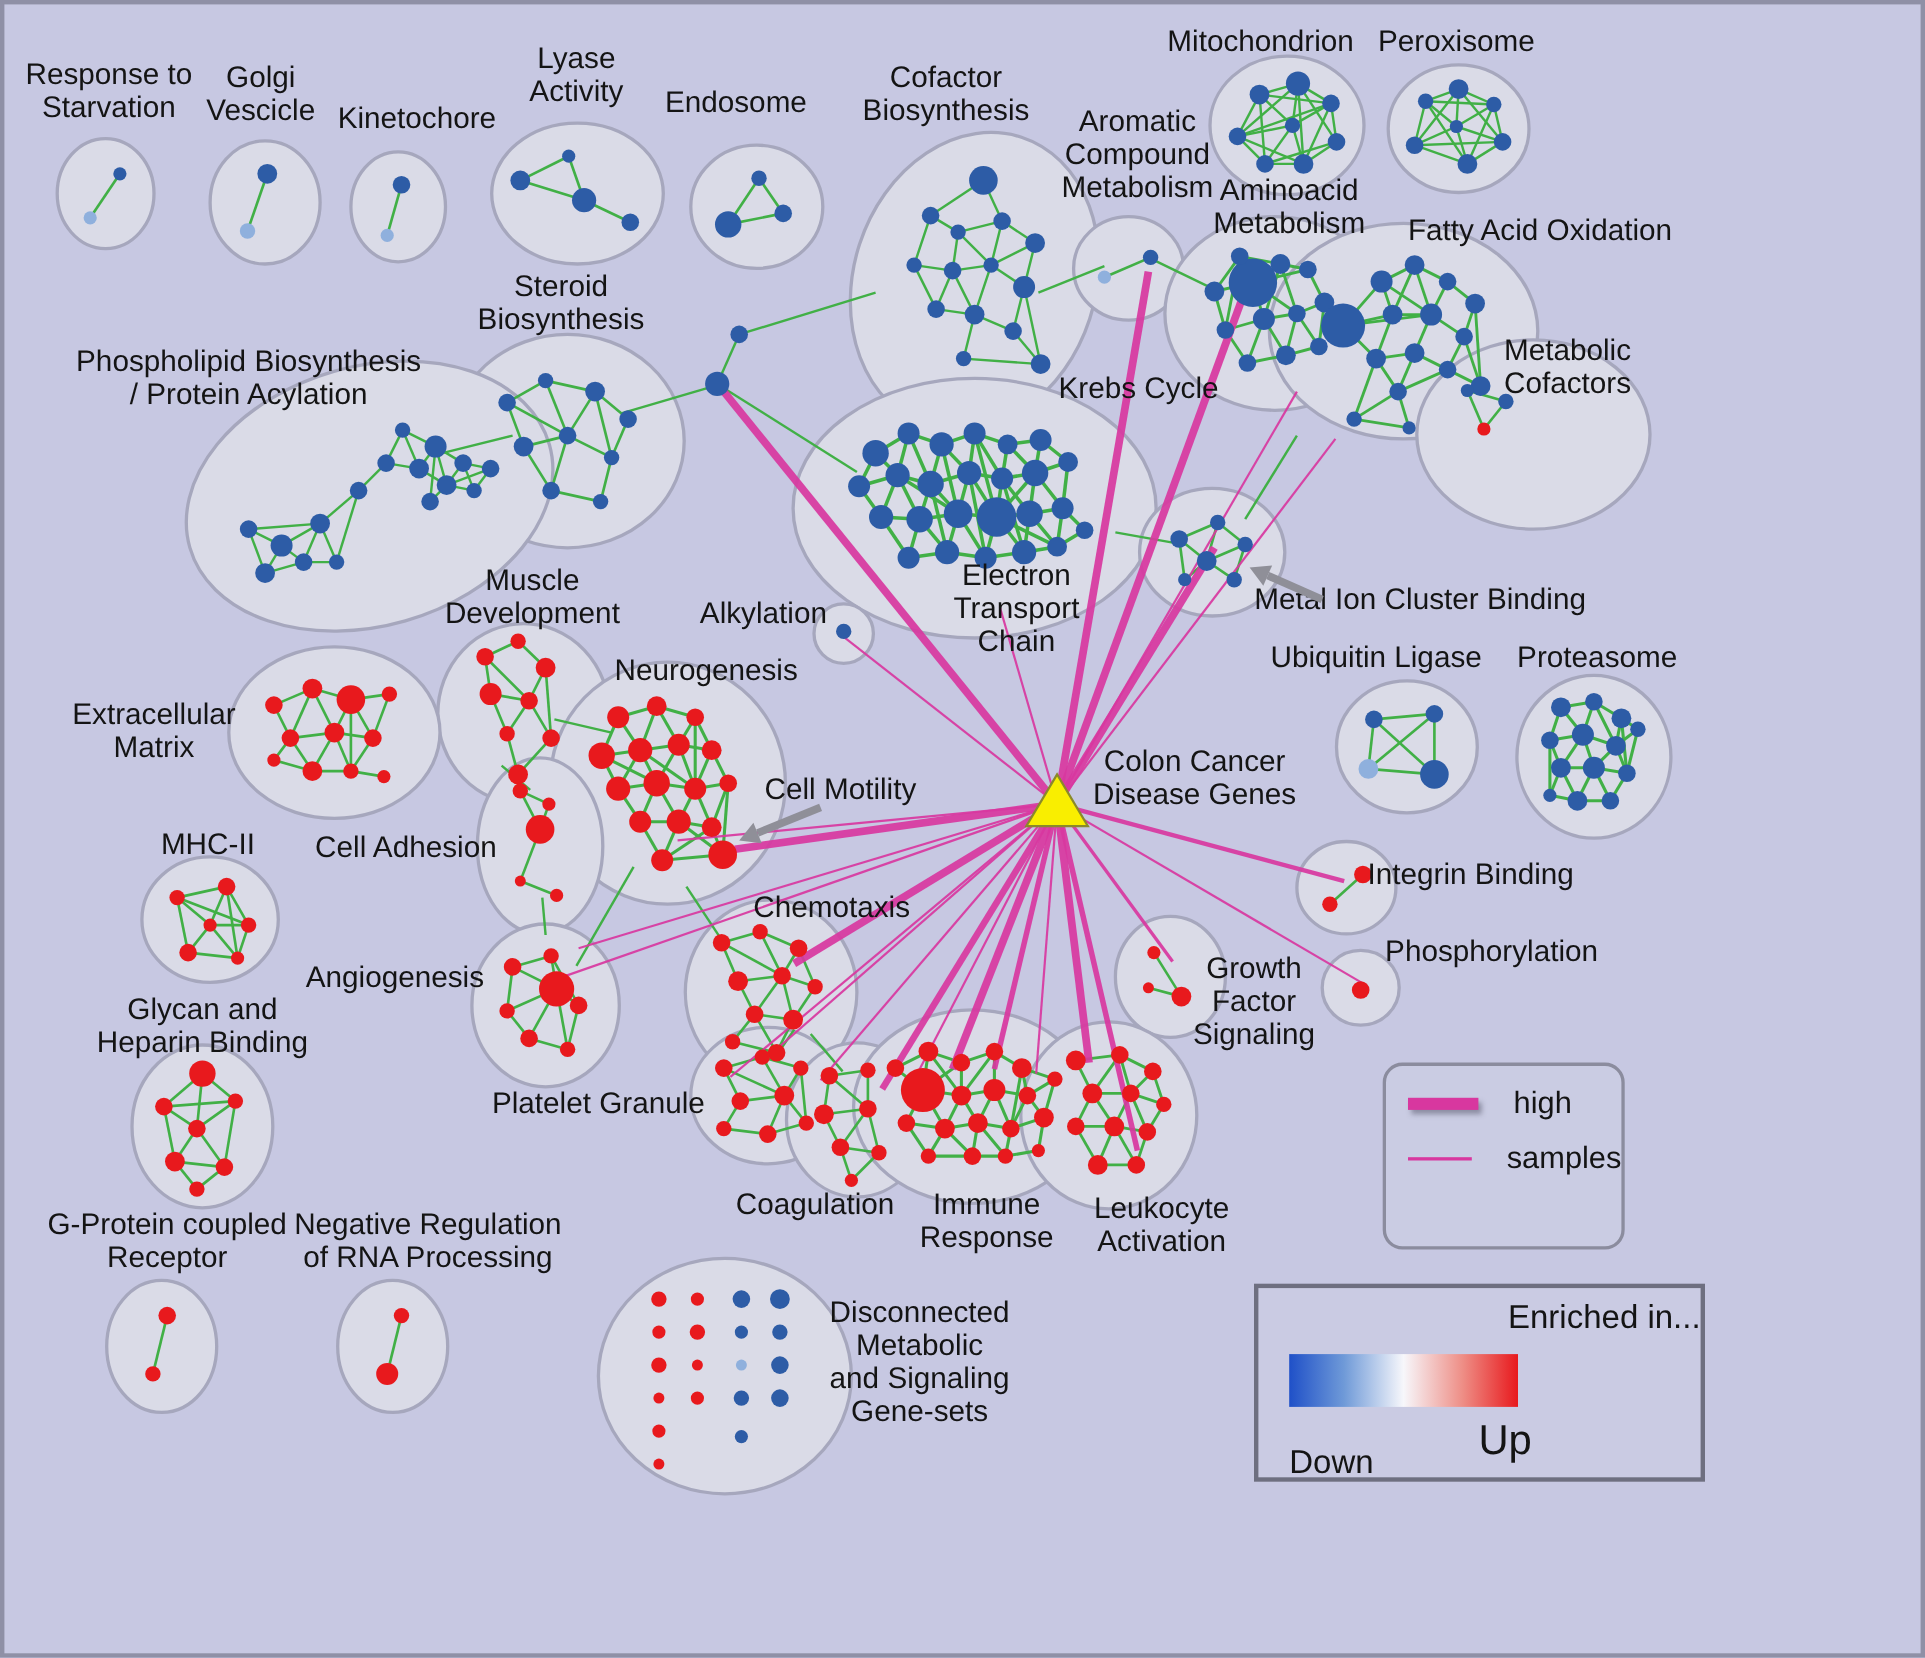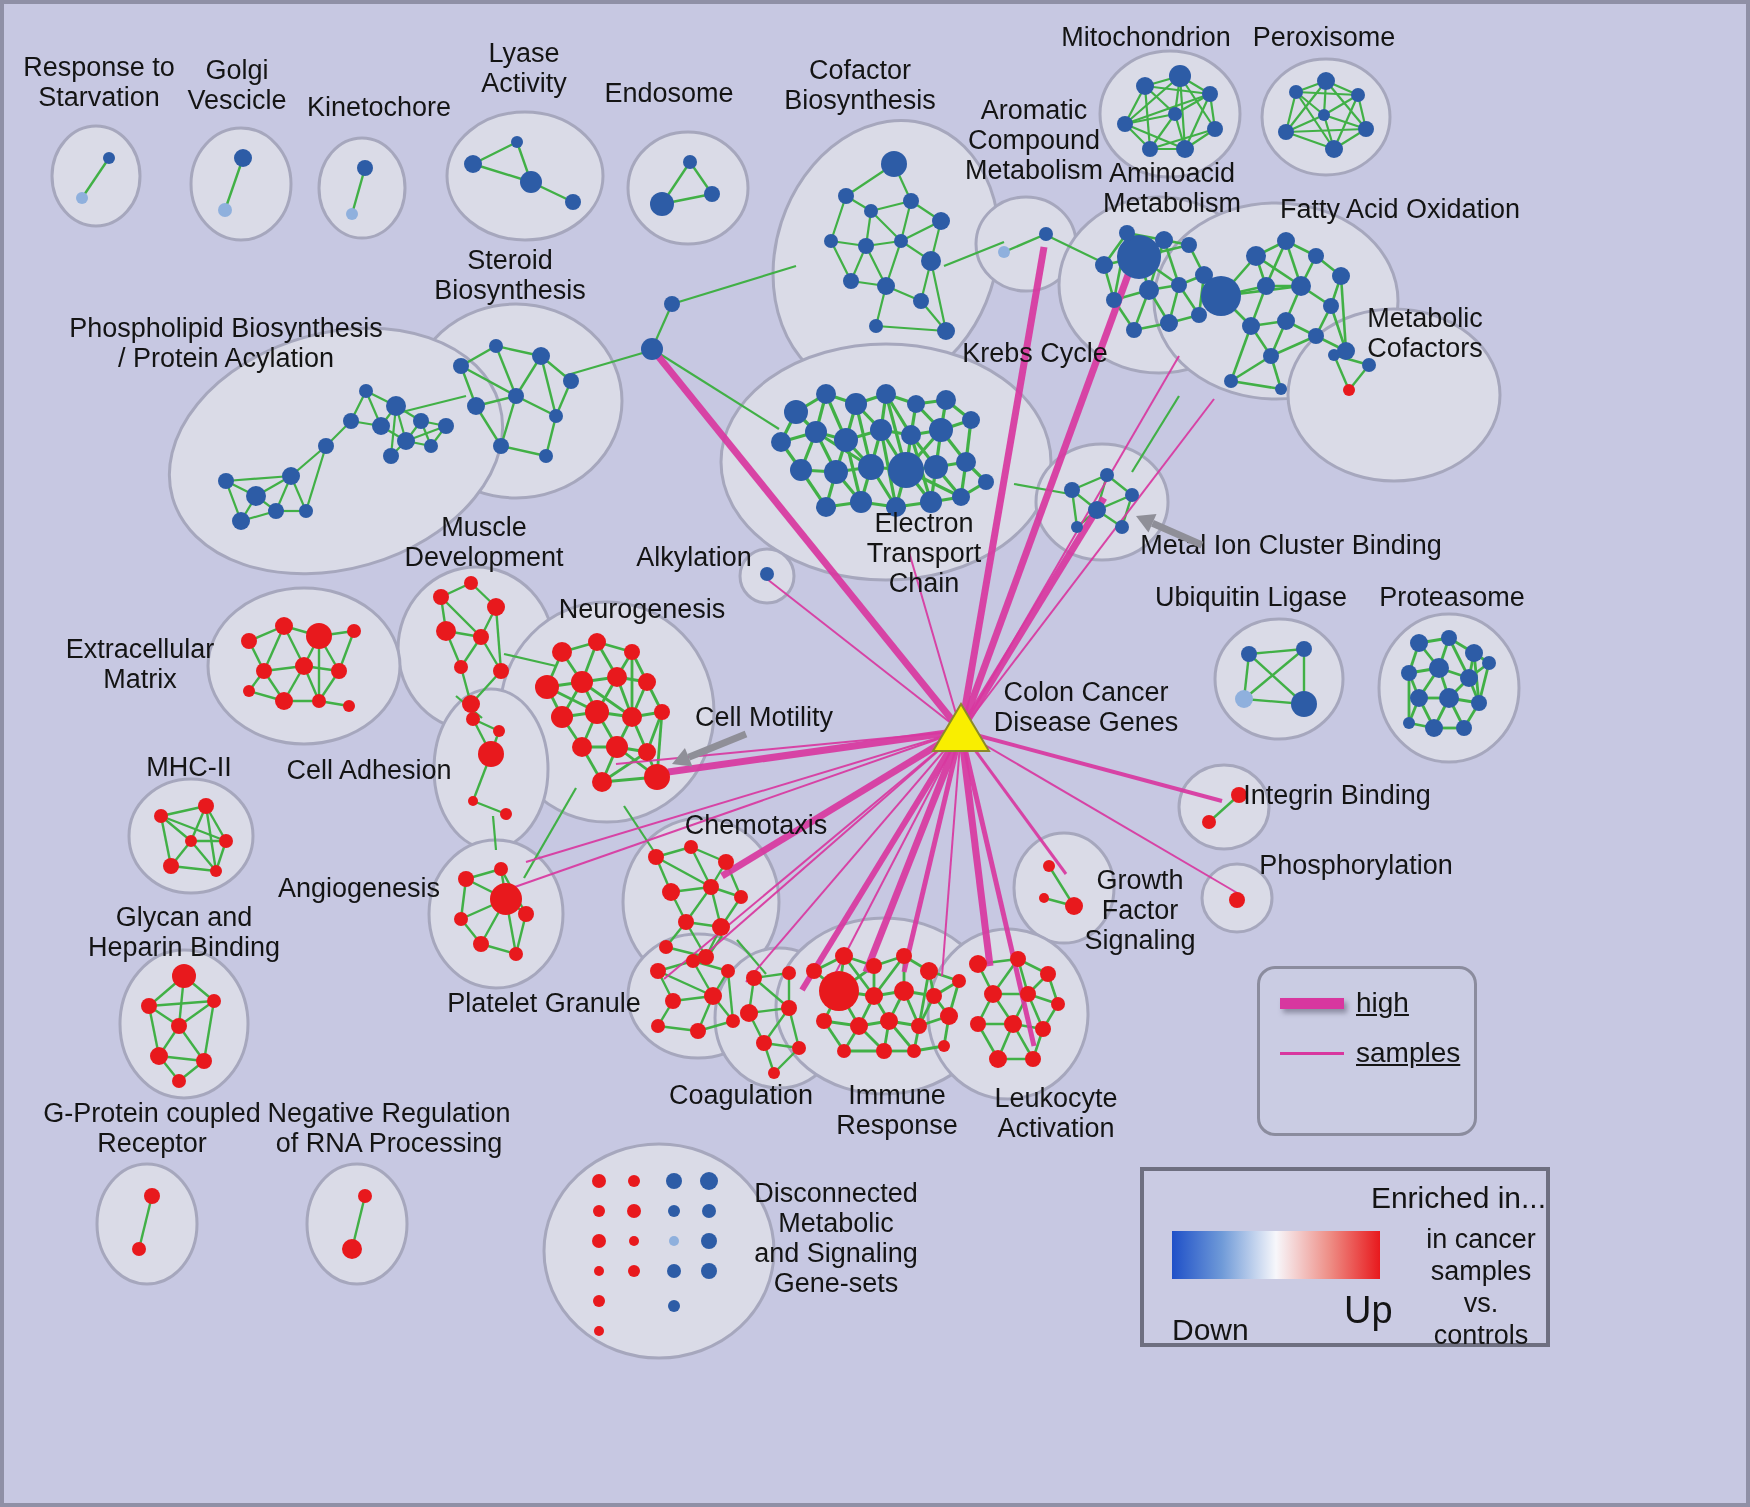--- a/index.html
+++ b/index.html
@@ -24,21 +24,21 @@
     border:3px solid #8b8c9e;border-radius:18px;
     background:rgba(210,211,230,0.35);
     box-sizing:border-box;
   }
   .legend-overlap .title{
     text-align:center;font-size:29px;line-height:34px;margin-top:12px;
   }
   .legend-row{display:flex;align-items:center;margin:18px 0 0 20px;}
   .bar-high{width:64px;height:11px;background:#d8379f;box-shadow:3px 4px 5px rgba(90,90,110,0.55);}
   .bar-moderate{width:64px;height:3px;background:#d8379f;}
-  .legend-row .lab{margin-left:12px;font-size:28px;text-decoration:underline;}
+  .legend-row .lab{margin-left:32px;font-size:28px;}
   .legend-enriched{
     left:1136px;top:1163px;width:410px;height:180px;
     border:4px solid #6e6f80;
     background:rgba(210,211,230,0.3);
     box-sizing:border-box;
   }
   .legend-enriched .title{text-align:right;font-size:30px;margin-top:10px;}
   .gradient-bar{
     position:absolute;left:28px;top:60px;width:208px;height:48px;
     background:linear-gradient(90deg,#1f50c8 0%,#6f9ad8 24%,#f7f7fb 50%,#ee8d85 76%,#e8191d 100%);
@@ -1002,19 +1002,14 @@
       <div class="bar-moderate"></div>
       <span class="lab">samples</span>
     </div>
   </div>
 
   <div class="legend legend-enriched">
     <div class="title">Enriched in...</div>
     <div class="gradient-bar"></div>
     <div class="down-label">Down</div>
     <div class="up-label">Up</div>
-    <div class="note">
-      <div>in cancer</div>
-      <div>samples</div>
-      <div>vs. controls</div>
-    </div>
   </div>
 </div>
 
 </body></html>

